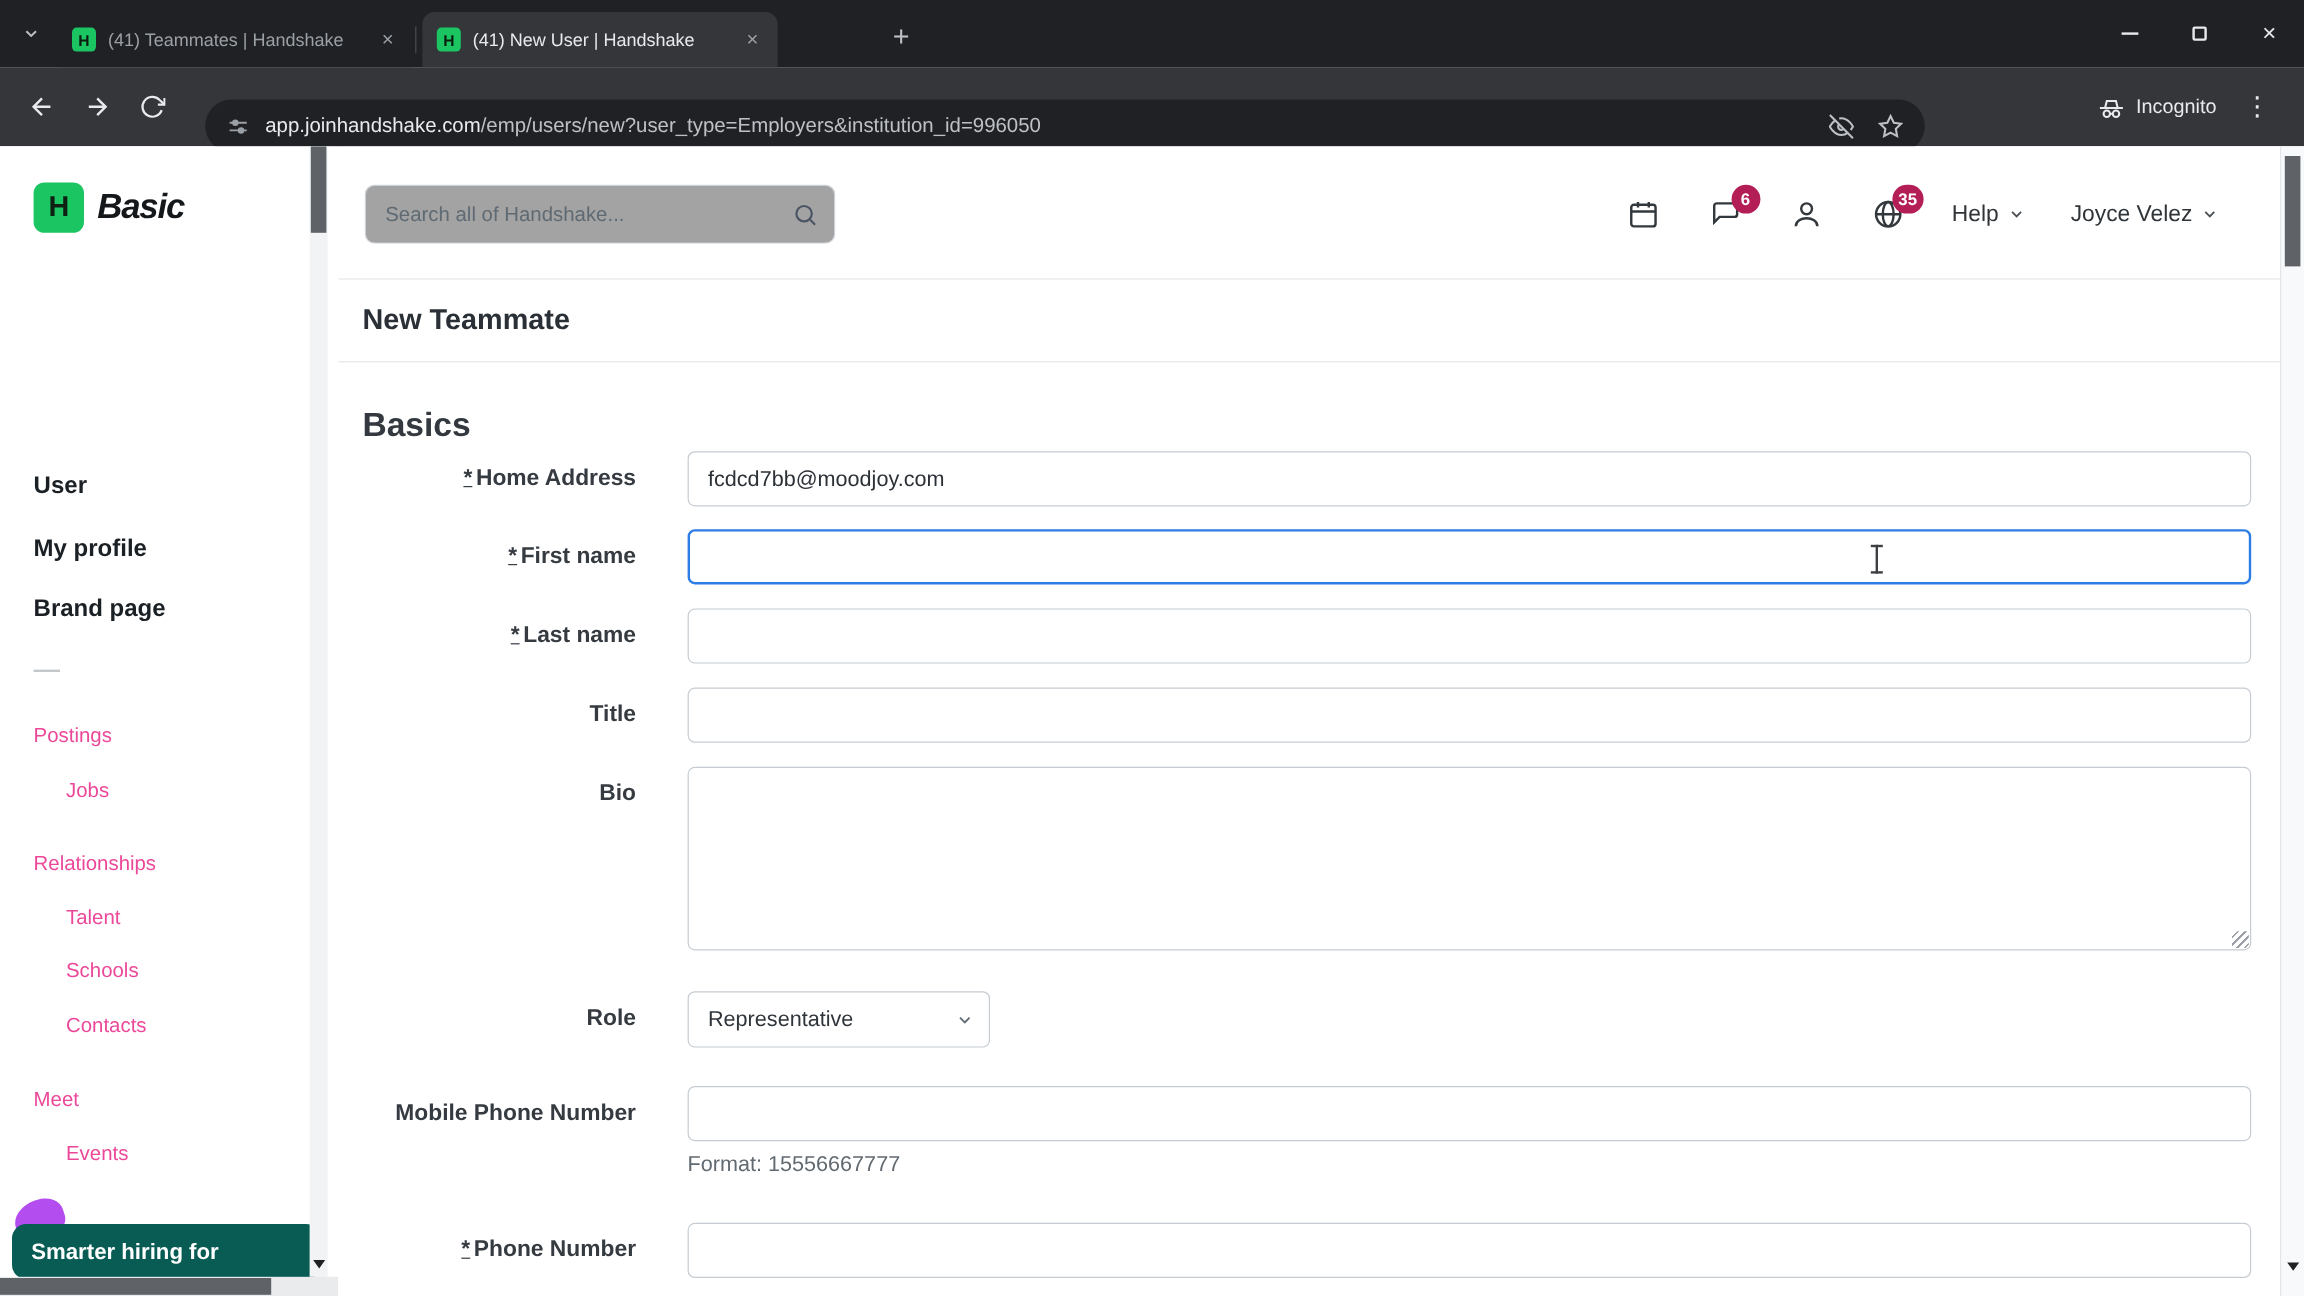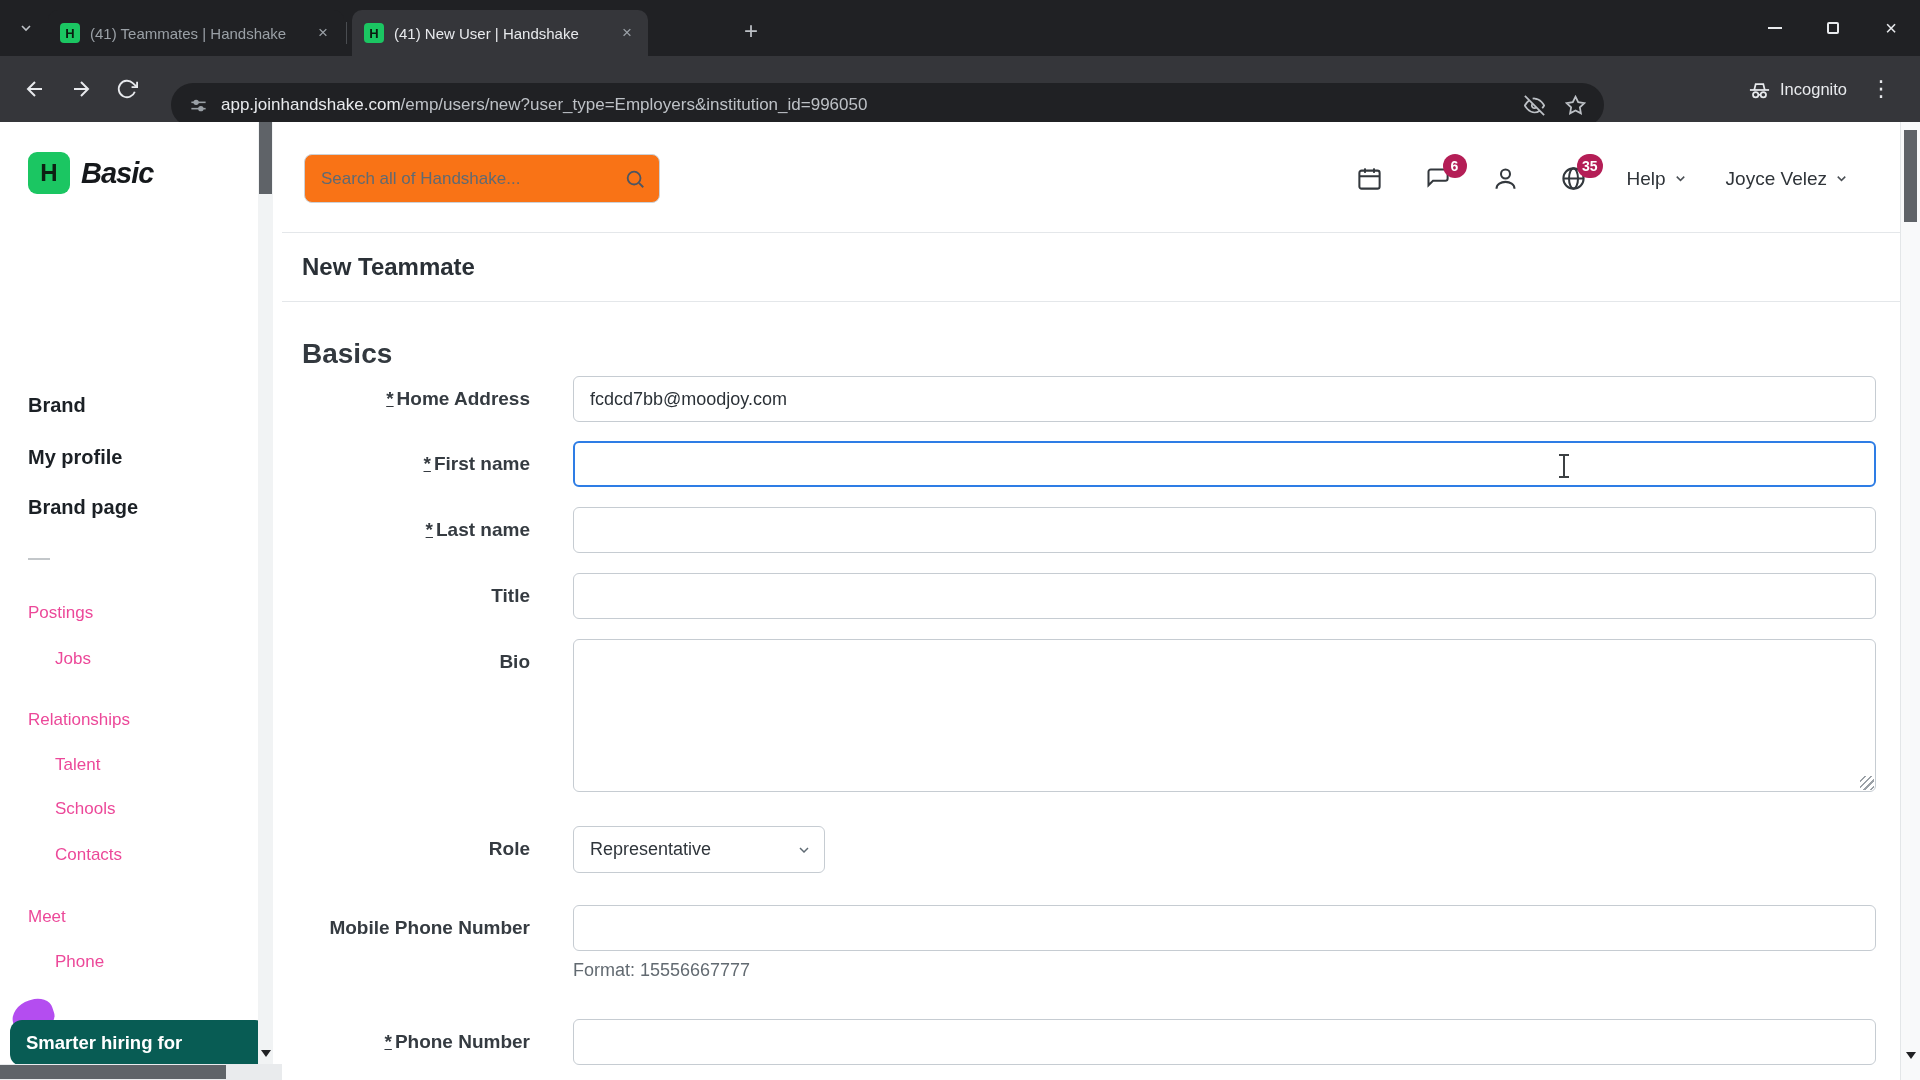--- a/index.html
+++ b/index.html
@@ -49,21 +49,21 @@
   .promo { position:absolute; left:10px; top:898px; width:257px; height:46px; background:#085c54; border-radius:12px; color:#fff; font-size:18.5px; font-weight:600; display:flex; align-items:center; padding:0 16px; overflow:hidden; }
   .side-vscroll { position:absolute; left:258px; top:0; width:15px; height:942px; background:#f1f3f4; }
   .side-vthumb { position:absolute; left:1px; top:0; width:13px; height:72px; background:#5f6368; }
   .side-varrow { position:absolute; left:0; top:920px; width:15px; height:22px; display:flex; align-items:center; justify-content:center; }
   .tri-down { width:0; height:0; border-left:5px solid transparent; border-right:5px solid transparent; border-top:7px solid #202124; }
   .side-hscroll { position:absolute; left:0; top:942px; width:282px; height:16px; background:#e9ebed; }
   .side-hthumb { position:absolute; left:0; top:1px; width:226px; height:14px; background:#5f6368; }
 
   
   .main { position:absolute; left:282px; top:0; width:1618px; height:958px; background:#fff; }
-  .searchbox { position:absolute; left:22px; top:32px; width:356px; height:49px; border:1px solid #ccd1d6; border-radius:8px; background:#f97316; }
+  .searchbox { position:absolute; left:22px; top:32px; width:392px; height:49px; border:1px solid #ccd1d6; border-radius:8px; background:#a3a3a3; }
   .searchbox input { position:absolute; left:0; top:0; width:100%; height:100%; border:none; outline:none; background:transparent; padding:0 48px 0 16px; font-size:17px; color:#374151; font-family:inherit; }
   .searchbox input::placeholder { color:#5f6a73; opacity:1; }
   .search-ic { position:absolute; right:13px; top:13px; color:#4b5563; }
   .top-actions { position:absolute; top:32px; right:51px; height:49px; display:flex; align-items:center; gap:38px; }
   .icon-btn { position:relative; width:30px; height:30px; display:flex; align-items:center; justify-content:center; color:#33383d; }
   .badge { position:absolute; top:-10px; right:-14px; min-width:24px; height:24px; padding:0 5px; border-radius:12px; background:#b41e56; color:#fff; font-size:14px; font-weight:700; display:flex; align-items:center; justify-content:center; }
   .menu-label { display:flex; align-items:center; gap:7px; font-size:19px; color:#2f3439; }
   .hdivider { position:absolute; left:0; width:100%; border-top:1px solid #e4e7ea; }
   .page-title { position:absolute; left:20px; top:131px; font-size:24px; font-weight:600; color:#2a3036; }
   .section-heading { position:absolute; left:20px; top:204px; font-size:28px; font-weight:600; color:#33393f;margin-top:12px; }
@@ -194,32 +194,32 @@
   </div>
 
   <div class="content">
 
     <div class="sidebar">
       <div class="logo">
         <span class="logo-square">H</span>
         <span class="logo-text">Basic</span>
       </div>
 
-      <div class="nav-item top" style="top:272px;">Brand</div>
+      <div class="nav-item top" style="top:272px;">User</div>
       <div class="nav-item top" style="top:324px;">My profile</div>
       <div class="nav-item top" style="top:374px;">Brand page</div>
       <div class="nav-divider"></div>
       <div class="nav-item" style="top:481px;">Postings</div>
       <div class="nav-item sub" style="top:527px;">Jobs</div>
       <div class="nav-item" style="top:588px;">Relationships</div>
       <div class="nav-item sub" style="top:633px;">Talent</div>
       <div class="nav-item sub" style="top:677px;">Schools</div>
       <div class="nav-item sub" style="top:723px;">Contacts</div>
       <div class="nav-item" style="top:785px;">Meet</div>
-      <div class="nav-item sub" style="top:830px;">Phone</div>
+      <div class="nav-item sub" style="top:830px;">Events</div>
       <div class="nav-item sub" style="top:904px;margin-top:23px;">Meetings</div>
       <div class="nav-item sub" style="top:920px;">Interviews</div>
 
       <div class="promo-blob"></div>
       <div class="promo">
         <span>Smarter hiring for</span>
       </div>
 
       <div class="side-vscroll">
         <div class="side-vthumb"></div>

